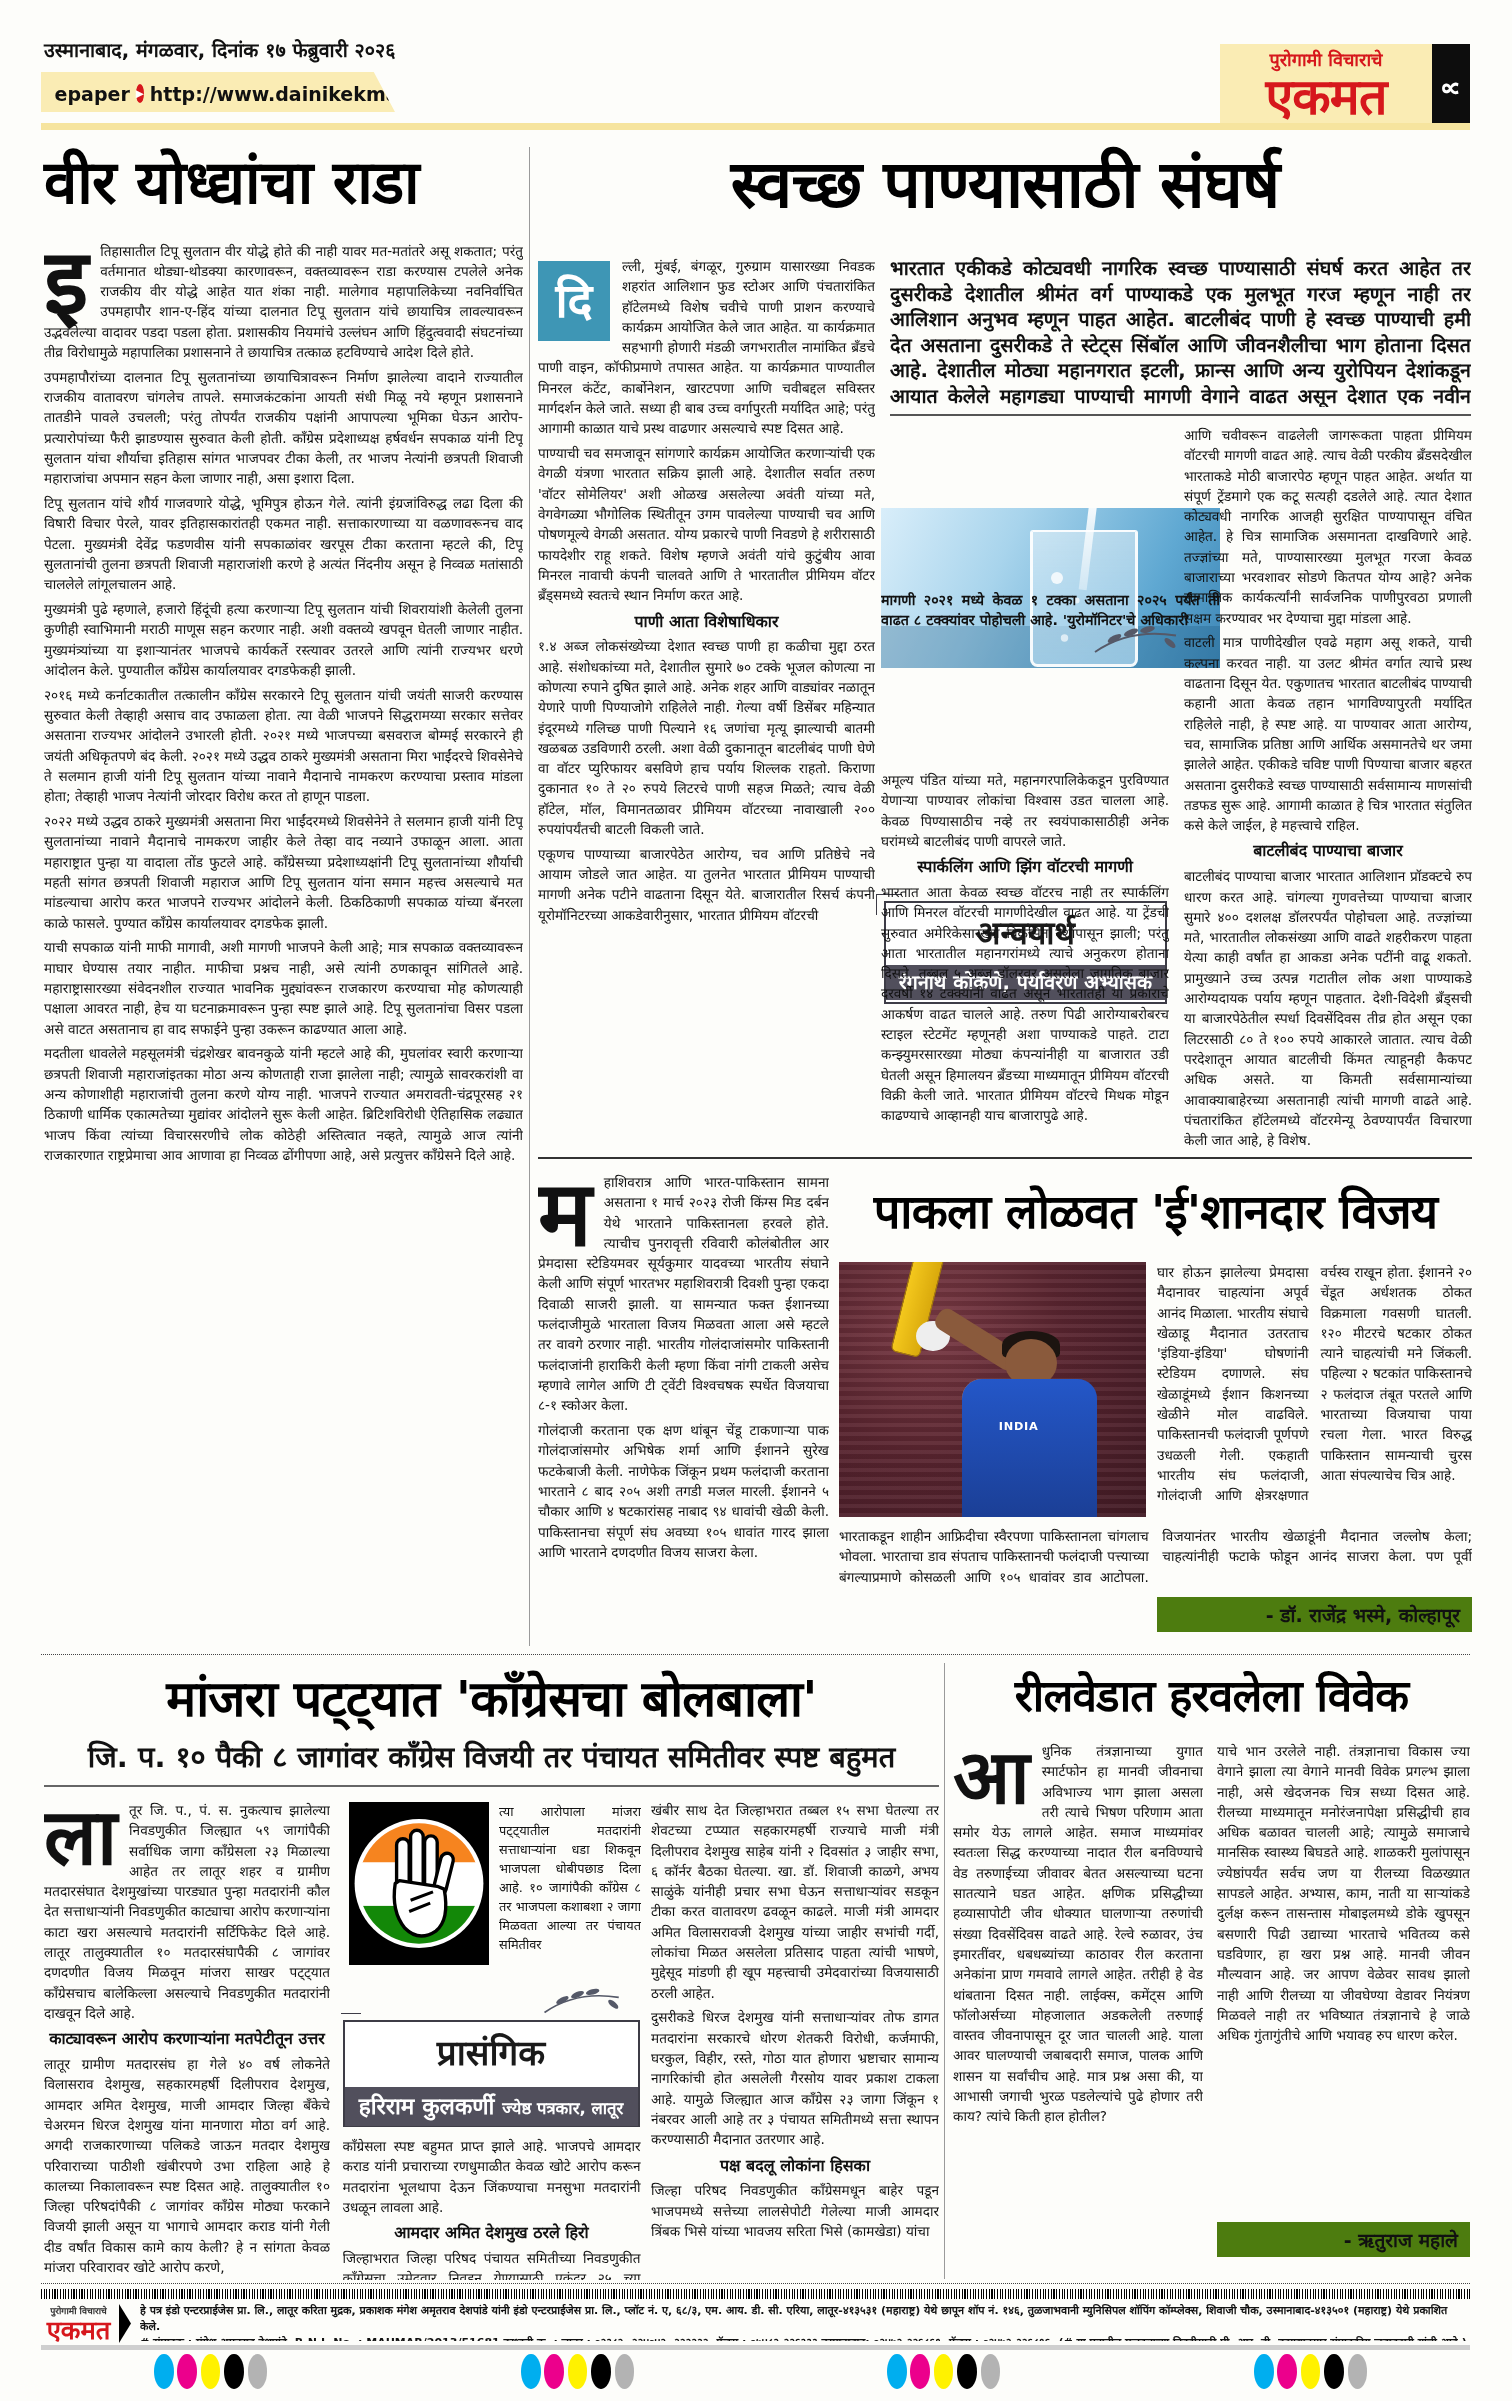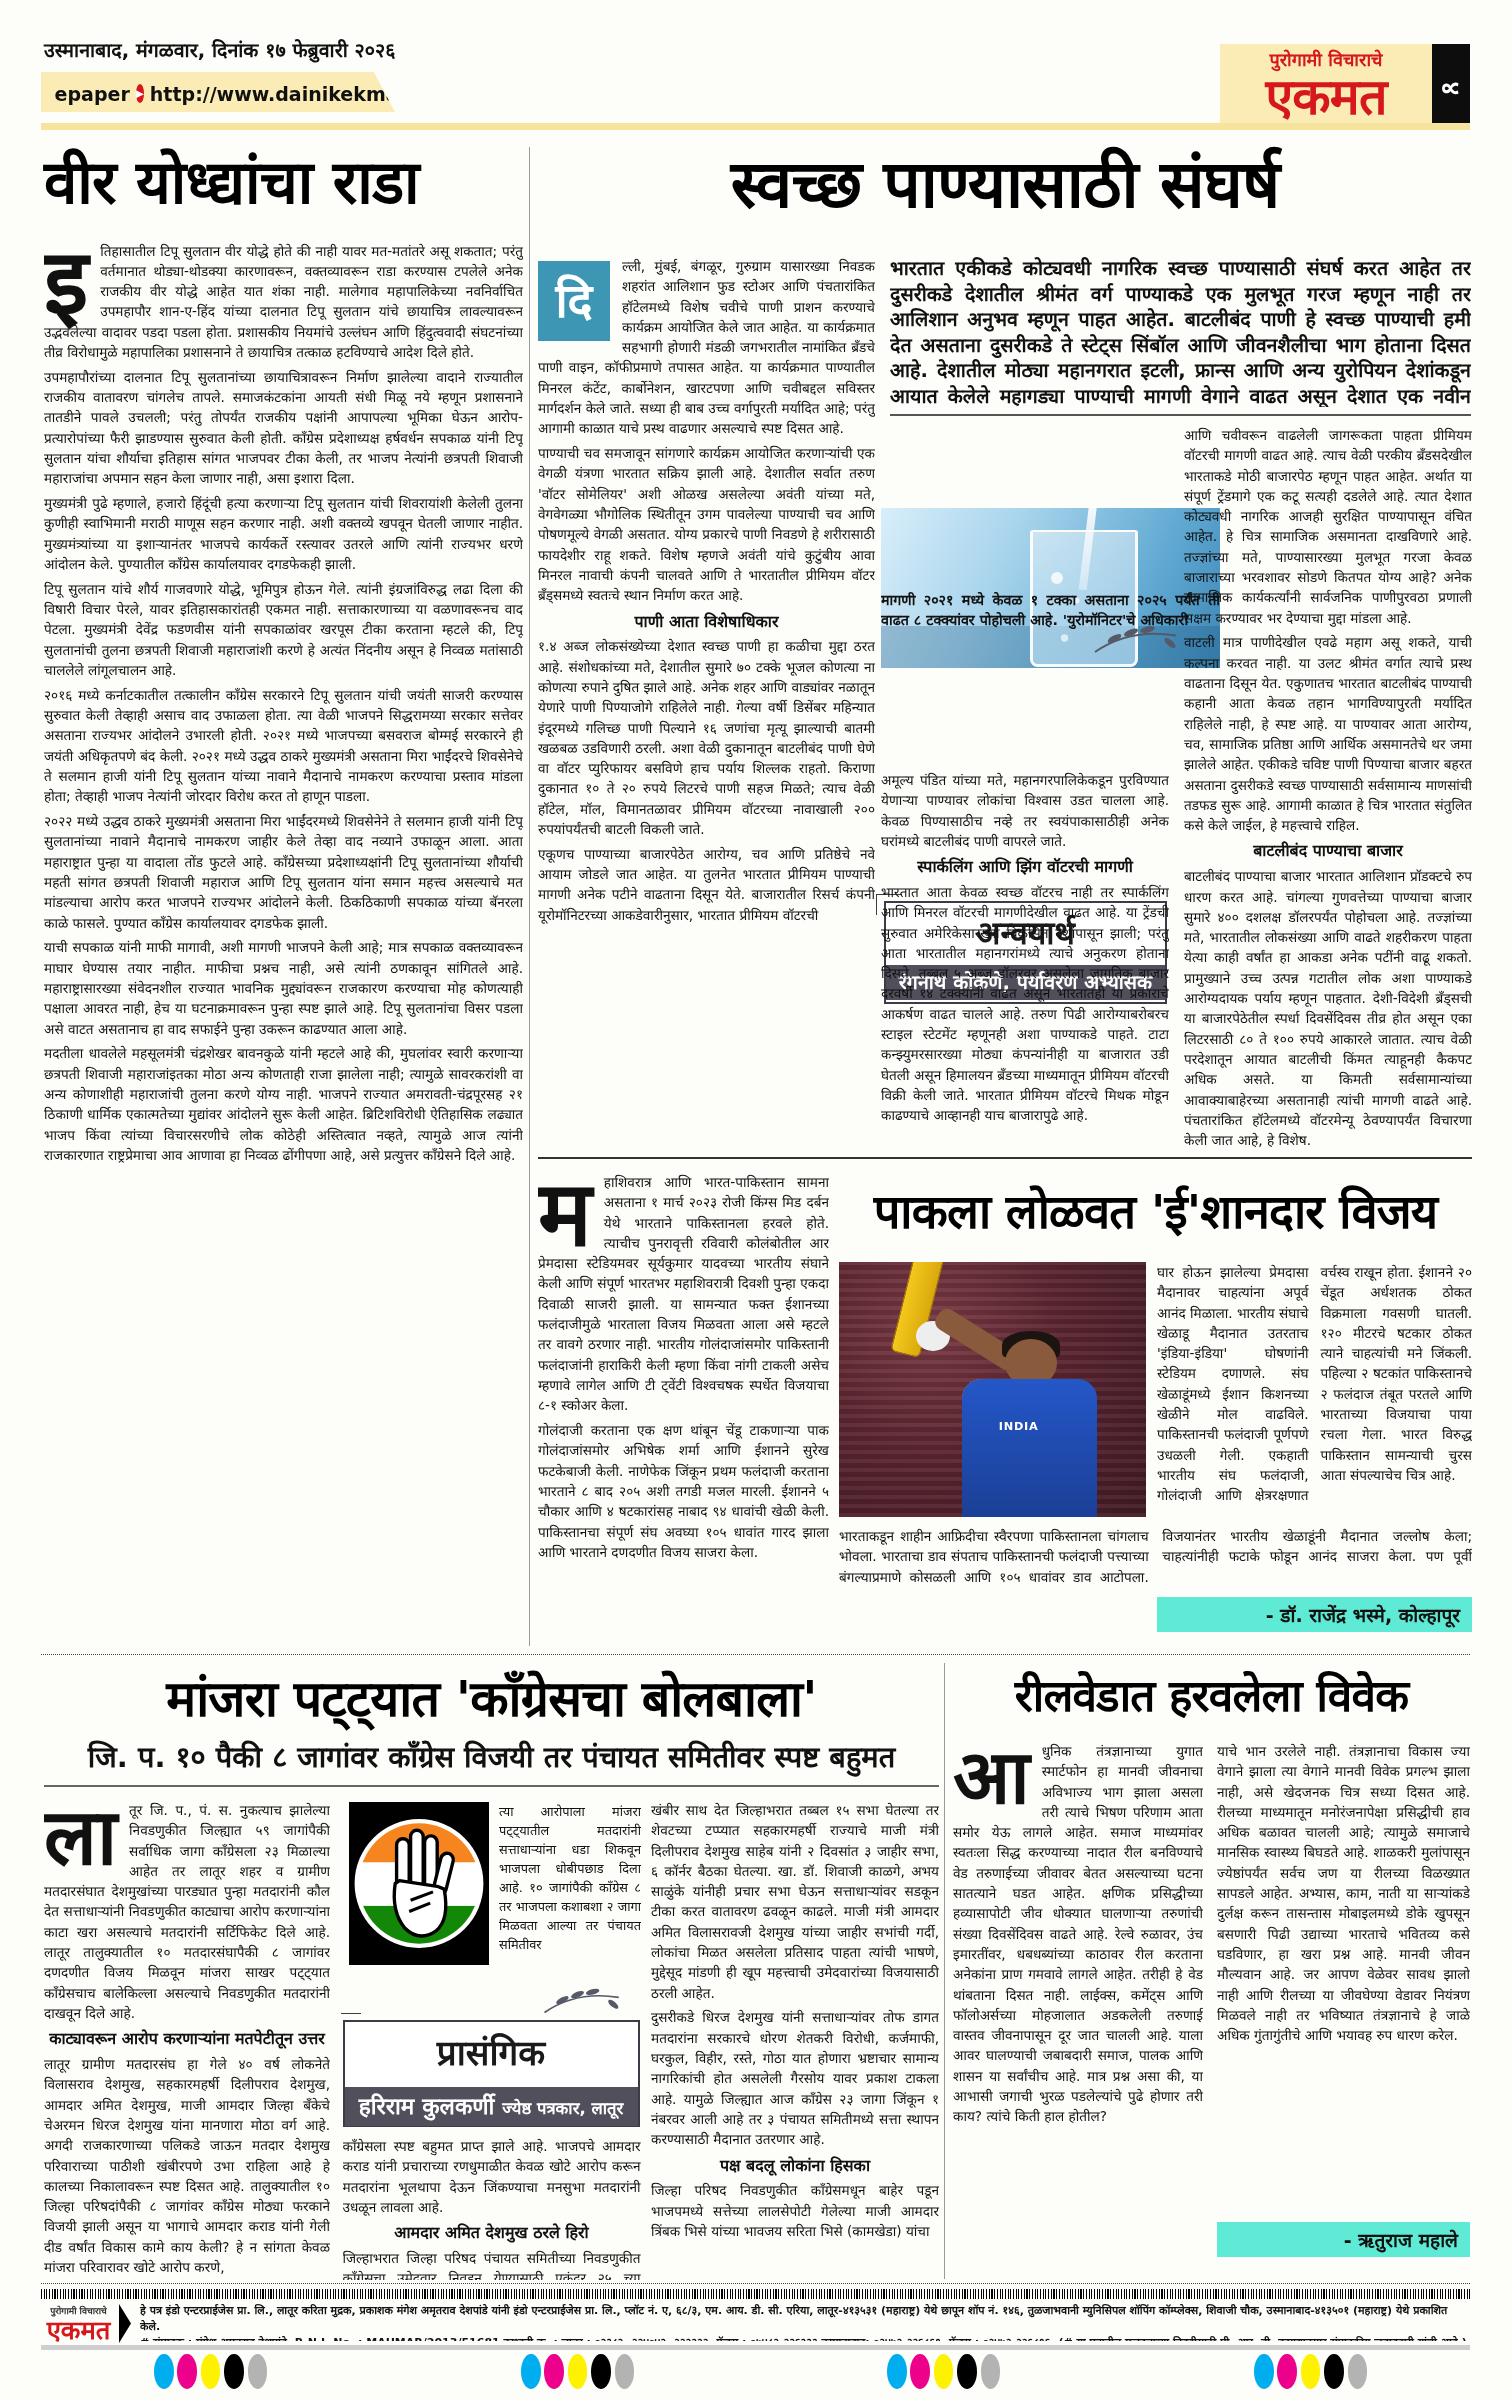--- a/index.html
+++ b/index.html
@@ -8,21 +8,21 @@
   .abs{position:absolute;}
   .just{text-align:justify;}
   .clip{overflow:hidden;}
   .body-txt{font-size:13.6px;line-height:20.3px;}
   .body-txt p{margin:0 0 4.5px 0;}
   .hl{font-weight:900;color:#000;letter-spacing:-0.8px;}
   .dc{float:left;font-weight:900;font-size:90px;line-height:74px;margin:4.5px 12px 0 0;}
   .dc-box{float:left;width:72px;height:80px;background:#3E96B5;color:#fff;font-size:47px;
           font-weight:800;text-align:center;line-height:80px;margin:4.5px 12px 3px 0;}
   .subhd{font-weight:800;font-size:16px;text-align:center;margin:6px 0 4.5px 0;}
-  .byline{background:#5eead4;font-weight:800;font-size:19px;text-align:right;padding:5.3px 12px;box-sizing:border-box;}
+  .byline{background:#4d7c0f;font-weight:800;font-size:19px;text-align:right;padding:5.3px 12px;box-sizing:border-box;}
   .featbox{border:2.3px solid #3d3c46;background:#fff;box-sizing:border-box;position:relative;}
   .featbox .fb-t{font-weight:900;text-align:center;color:#1a1a1a;}
   .featbox .fb-a{background:#514f5c;color:#fff;font-weight:700;text-align:center;}
   .cornerline{position:absolute;left:-10.5px;top:-9px;width:25.6px;height:19.6px;
               border-left:1.5px solid #3d3c46;border-top:1.5px solid #3d3c46;}
   .ribbon{background:#FAECB4;clip-path:polygon(0 0,94% 0,100% 100%,0 100%);}
   .vrule{width:0.8px;background:#9a9a9a;}
   .hdot{border-top:1.5px dotted #444;height:0;}
   .capt{font-weight:700;font-size:14.3px;line-height:20px;text-align:justify;}
   .cmyk{display:flex;gap:3.8px;}
@@ -83,22 +83,22 @@
   </div>
 
   <div class="abs" style="left:41px;top:123px;width:1429px;height:6.8px;background:#F6E49E;"></div>
 
   <section class="abs" style="left:44px;top:143px;width:479px;height:1505px;">
     <div class="hl" style="font-size:60px;line-height:78px;">वीर योध्द्यांचा राडा</div>
     <div class="body-txt just clip" style="margin-top:19.6px;height:1393px;">
       <span class="dc">इ</span>
       <p>तिहासातील टिपू सुलतान वीर योद्धे होते की नाही यावर मत-मतांतरे असू शकतात; परंतु वर्तमानात थोड्या-थोडक्या कारणावरून, वक्तव्यावरून राडा करण्यास टपलेले अनेक राजकीय वीर योद्धे आहेत यात शंका नाही. मालेगाव महापालिकेच्या नवनिर्वाचित उपमहापौर शान-ए-हिंद यांच्या दालनात टिपू सुलतान यांचे छायाचित्र लावल्यावरून उद्भवलेल्या वादावर पडदा पडला होता. प्रशासकीय नियमांचे उल्लंघन आणि हिंदुत्ववादी संघटनांच्या तीव्र विरोधामुळे महापालिका प्रशासनाने ते छायाचित्र तत्काळ हटविण्याचे आदेश दिले होते.</p>
       <p>उपमहापौरांच्या दालनात टिपू सुलतानांच्या छायाचित्रावरून निर्माण झालेल्या वादाने राज्यातील राजकीय वातावरण चांगलेच तापले. समाजकंटकांना आयती संधी मिळू नये म्हणून प्रशासनाने तातडीने पावले उचलली; परंतु तोपर्यंत राजकीय पक्षांनी आपापल्या भूमिका घेऊन आरोप-प्रत्यारोपांच्या फैरी झाडण्यास सुरुवात केली होती. काँग्रेस प्रदेशाध्यक्ष हर्षवर्धन सपकाळ यांनी टिपू सुलतान यांचा शौर्याचा इतिहास सांगत भाजपवर टीका केली, तर भाजप नेत्यांनी छत्रपती शिवाजी महाराजांचा अपमान सहन केला जाणार नाही, असा इशारा दिला.</p>
+      <p>टिपू सुलतान यांचे शौर्य गाजवणारे योद्धे, भूमिपुत्र होऊन गेले. त्यांनी इंग्रजांविरुद्ध लढा दिला की विषारी विचार पेरले, यावर इतिहासकारांतही एकमत नाही. सत्ताकारणाच्या या वळणावरूनच वाद पेटला. मुख्यमंत्री देवेंद्र फडणवीस यांनी सपकाळांवर खरपूस टीका करताना म्हटले की, टिपू सुलतानांची तुलना छत्रपती शिवाजी महाराजांशी करणे हे अत्यंत निंदनीय असून हे निव्वळ मतांसाठी चाललेले लांगूलचालन आहे.</p>
       <p>मुख्यमंत्री पुढे म्हणाले, हजारो हिंदूंची हत्या करणाऱ्या टिपू सुलतान यांची शिवरायांशी केलेली तुलना कुणीही स्वाभिमानी मराठी माणूस सहन करणार नाही. अशी वक्तव्ये खपवून घेतली जाणार नाहीत. मुख्यमंत्र्यांच्या या इशाऱ्यानंतर भाजपचे कार्यकर्ते रस्त्यावर उतरले आणि त्यांनी राज्यभर धरणे आंदोलन केले. पुण्यातील काँग्रेस कार्यालयावर दगडफेकही झाली.</p>
-      <p>टिपू सुलतान यांचे शौर्य गाजवणारे योद्धे, भूमिपुत्र होऊन गेले. त्यांनी इंग्रजांविरुद्ध लढा दिला की विषारी विचार पेरले, यावर इतिहासकारांतही एकमत नाही. सत्ताकारणाच्या या वळणावरूनच वाद पेटला. मुख्यमंत्री देवेंद्र फडणवीस यांनी सपकाळांवर खरपूस टीका करताना म्हटले की, टिपू सुलतानांची तुलना छत्रपती शिवाजी महाराजांशी करणे हे अत्यंत निंदनीय असून हे निव्वळ मतांसाठी चाललेले लांगूलचालन आहे.</p>
       <p>२०१६ मध्ये कर्नाटकातील तत्कालीन काँग्रेस सरकारने टिपू सुलतान यांची जयंती साजरी करण्यास सुरुवात केली तेव्हाही असाच वाद उफाळला होता. त्या वेळी भाजपने सिद्धरामय्या सरकार सत्तेवर असताना राज्यभर आंदोलने उभारली होती. २०२१ मध्ये भाजपच्या बसवराज बोम्मई सरकारने ही जयंती अधिकृतपणे बंद केली. २०२१ मध्ये उद्धव ठाकरे मुख्यमंत्री असताना मिरा भाईंदरचे शिवसेनेचे ते सलमान हाजी यांनी टिपू सुलतान यांच्या नावाने मैदानाचे नामकरण करण्याचा प्रस्ताव मांडला होता; तेव्हाही भाजप नेत्यांनी जोरदार विरोध करत तो हाणून पाडला.</p>
       <p>२०२२ मध्ये उद्धव ठाकरे मुख्यमंत्री असताना मिरा भाईंदरमध्ये शिवसेनेने ते सलमान हाजी यांनी टिपू सुलतानांच्या नावाने मैदानाचे नामकरण जाहीर केले तेव्हा वाद नव्याने उफाळून आला. आता महाराष्ट्रात पुन्हा या वादाला तोंड फुटले आहे. काँग्रेसच्या प्रदेशाध्यक्षांनी टिपू सुलतानांच्या शौर्याची महती सांगत छत्रपती शिवाजी महाराज आणि टिपू सुलतान यांना समान महत्त्व असल्याचे मत मांडल्याचा आरोप करत भाजपने राज्यभर आंदोलने केली. ठिकठिकाणी सपकाळ यांच्या बॅनरला काळे फासले. पुण्यात काँग्रेस कार्यालयावर दगडफेक झाली.</p>
       <p>याची सपकाळ यांनी माफी मागावी, अशी मागणी भाजपने केली आहे; मात्र सपकाळ वक्तव्यावरून माघार घेण्यास तयार नाहीत. माफीचा प्रश्नच नाही, असे त्यांनी ठणकावून सांगितले आहे. महाराष्ट्रासारख्या संवेदनशील राज्यात भावनिक मुद्द्यांवरून राजकारण करण्याचा मोह कोणत्याही पक्षाला आवरत नाही, हेच या घटनाक्रमावरून पुन्हा स्पष्ट झाले आहे. टिपू सुलतानांचा विसर पडला असे वाटत असतानाच हा वाद सफाईने पुन्हा उकरून काढण्यात आला आहे.</p>
       <p>मदतीला धावलेले महसूलमंत्री चंद्रशेखर बावनकुळे यांनी म्हटले आहे की, मुघलांवर स्वारी करणाऱ्या छत्रपती शिवाजी महाराजांइतका मोठा अन्य कोणताही राजा झालेला नाही; त्यामुळे सावरकरांशी वा अन्य कोणाशीही महाराजांची तुलना करणे योग्य नाही. भाजपने राज्यात अमरावती-चंद्रपूरसह २१ ठिकाणी धार्मिक एकात्मतेच्या मुद्यांवर आंदोलने सुरू केली आहेत. ब्रिटिशविरोधी ऐतिहासिक लढ्यात भाजप किंवा त्यांच्या विचारसरणीचे लोक कोठेही अस्तित्वात नव्हते, त्यामुळे आज त्यांनी राजकारणात राष्ट्रप्रेमाचा आव आणावा हा निव्वळ ढोंगीपणा आहे, असे प्रत्युत्तर काँग्रेसने दिले आहे.</p>
     </div>
   </section>
 
   <div class="abs vrule" style="left:529px;top:147px;height:1499px;"></div>
 
   <section class="abs" style="left:538px;top:143px;width:934px;height:1014px;">

